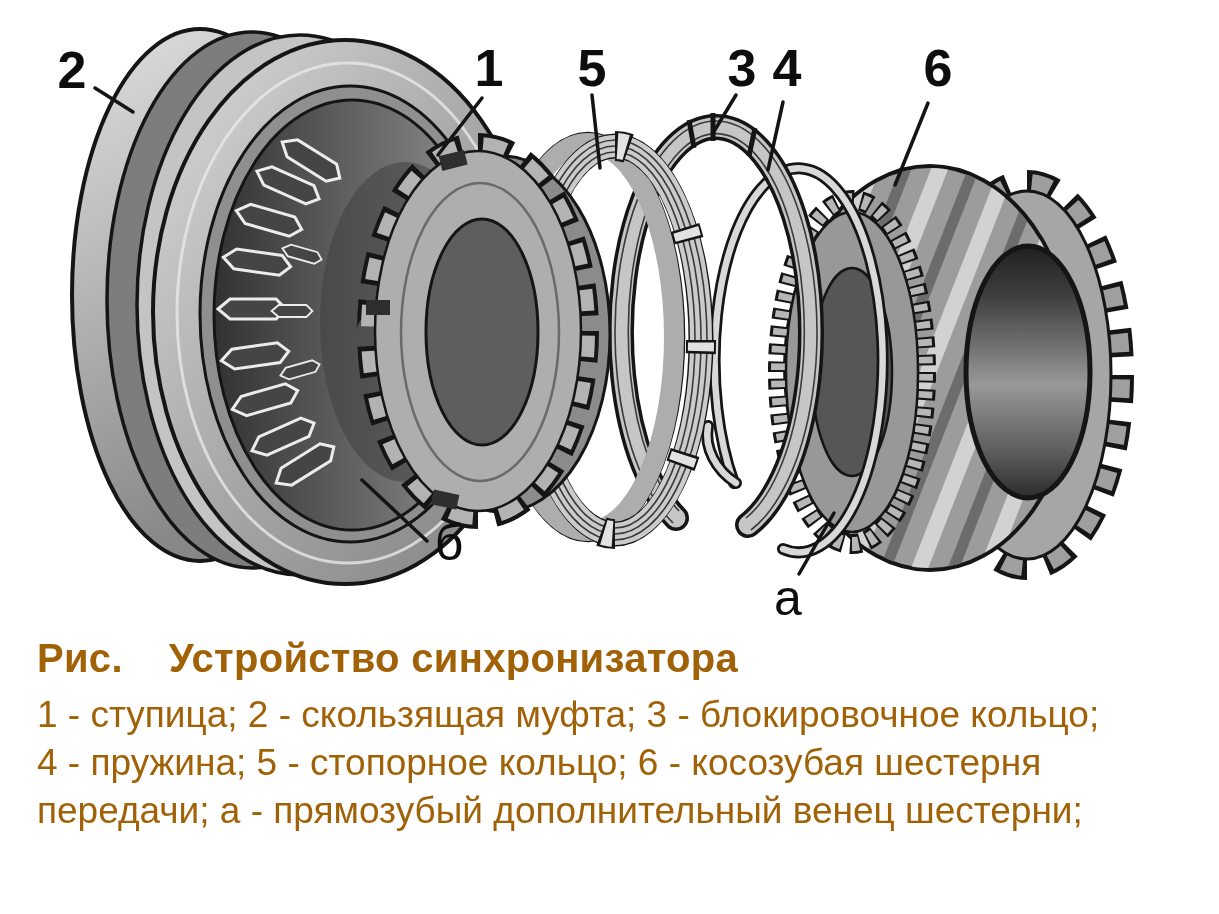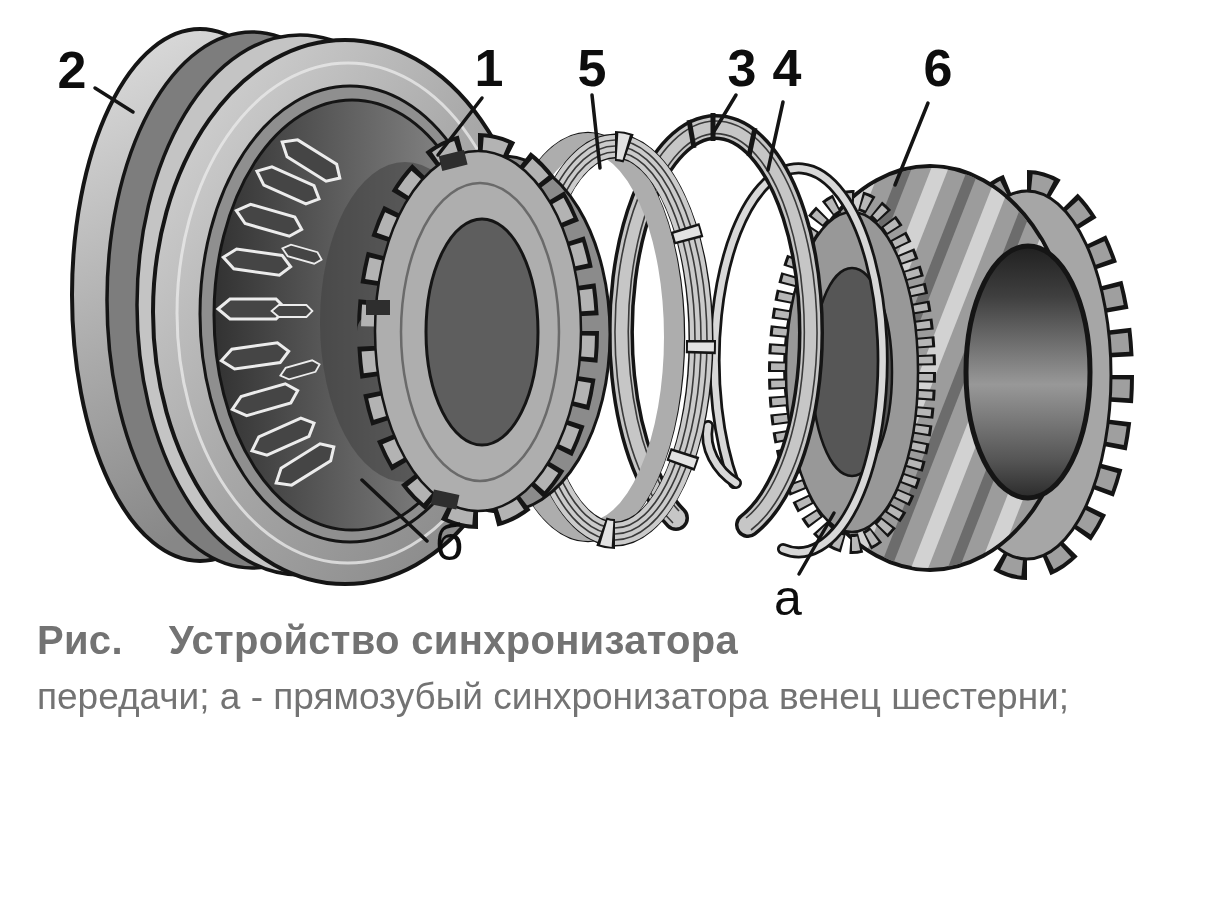--- a/index.html
+++ b/index.html
@@ -7,21 +7,21 @@
     position:relative;width:1219px;height:914px;background:#ffffff;
     overflow:hidden;font-family:"Liberation Sans",sans-serif;
   }
   .canvas > svg{position:absolute;left:0;top:0;}
   .leader{stroke:#141414;stroke-width:3.5;stroke-linecap:round;}
   .callout-label{
     font-family:"Liberation Sans",sans-serif;font-size:50px;fill:#0d0d0d;
     text-anchor:middle;dominant-baseline:central;
   }
   .callout-label.num{font-weight:bold;font-size:52px;}
-  .caption{position:absolute;left:37px;top:618px;width:1152px;color:#737373;}
+  .caption{position:absolute;left:37px;top:636px;width:1152px;color:#a16207;}
   .cap-title{font-size:40px;font-weight:bold;margin-bottom:10px;letter-spacing:.3px;}
   .cap-prefix{margin-right:46px;}
   .cap-line{font-size:37px;line-height:48px;white-space:nowrap;}
 </style>
 </head>
 <body>
 
 <div class="canvas">
 
   <svg id="diagram" viewBox="0 0 1219 914" width="1219" height="914">
@@ -165,15 +165,17 @@
         <text x="449" y="543" class="callout-label">б</text>
         <line x1="799" y1="574" x2="834" y2="513" class="leader"></line>
         <text x="788" y="598" class="callout-label">а</text>
       </g>
   </svg>
 
   <div class="caption">
     <div class="cap-title">
       <span class="cap-prefix">Рис.</span><span class="cap-title-text">Устройство синхронизатора</span>
     </div>
-    <div class="cap-line">передачи; а - прямозубый синхронизатора венец шестерни;</div>
+    <div class="cap-line">1 - ступица; 2 - скользящая муфта; 3 - блокировочное кольцо;</div>
+    <div class="cap-line">4 - пружина; 5 - стопорное кольцо; 6 - косозубая шестерня</div>
+    <div class="cap-line">передачи; а - прямозубый дополнительный венец шестерни;</div>
   </div>
 </div>
 
 </body></html>

